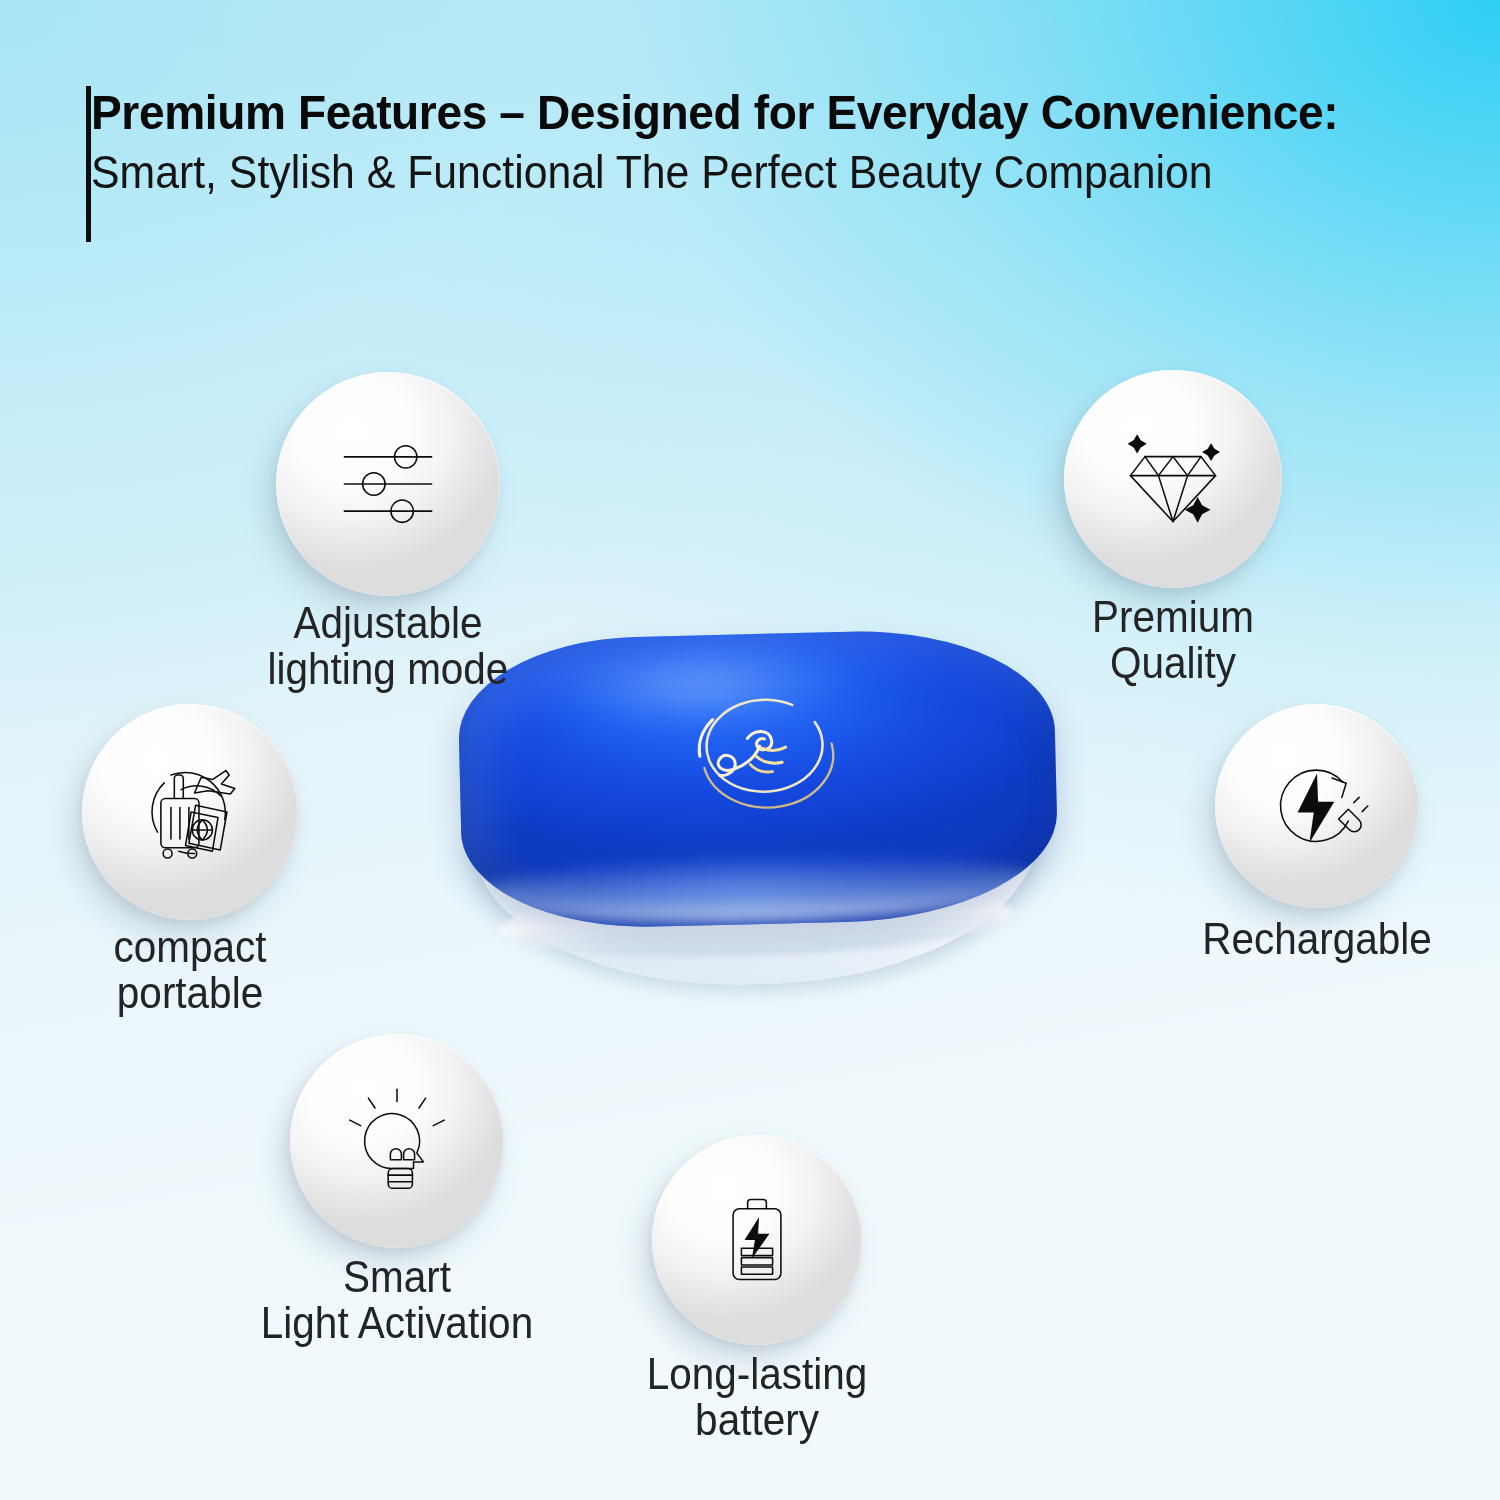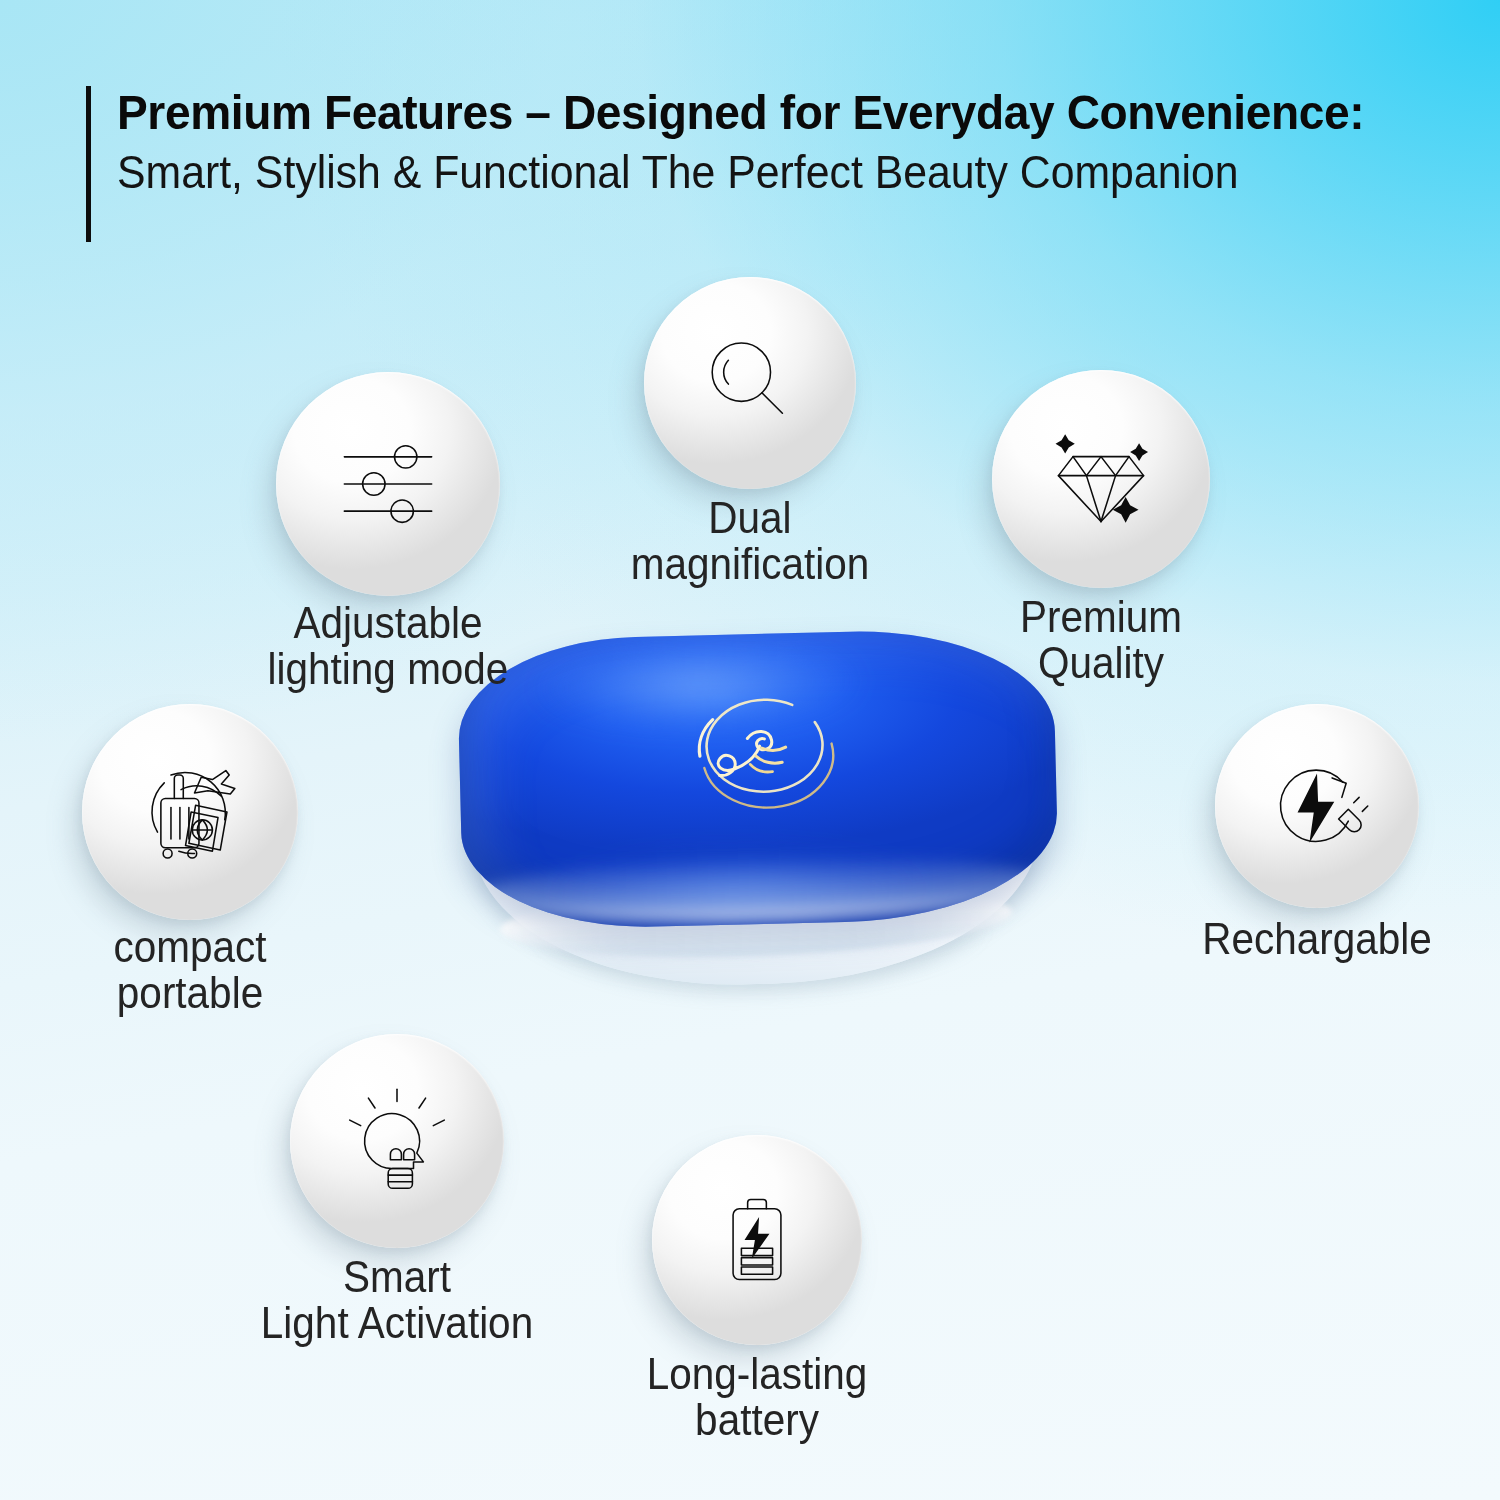--- a/index.html
+++ b/index.html
@@ -17,21 +17,20 @@
       radial-gradient(120% 95% at 100% 0%, rgba(40,205,245,0.95) 0%, rgba(92,215,245,0.55) 28%, rgba(150,228,248,0.22) 48%, rgba(255,255,255,0) 68%),
       radial-gradient(110% 80% at 0% 0%, rgba(168,230,245,0.95) 0%, rgba(190,235,248,0.5) 34%, rgba(255,255,255,0) 62%),
       linear-gradient(170deg, #b3e7f5 0%, #cbeef8 22%, #e4f4fa 46%, #eef8fc 66%, #f3fafd 100%);
   }
 
   
   #heading-block {
     position: absolute;
     left: 86px;
     top: 86px;
-    padding-left: 26px;
     border-left: 5px solid #0d0d0d;
     min-height: 156px;
   }
   #heading-title {
     font-family: "Liberation Sans Narrow", "Liberation Sans", sans-serif;
     font-weight: 700;
     font-size: 49px;
     line-height: 1.08;
     color: #0a0a0a;
     letter-spacing: -0.4px;
@@ -269,37 +268,22 @@
           <circle cx="62" cy="73" r="9.5" stroke-width="5.4" fill="#fbfbfb"></circle>
         </svg>
       </span>
     </div>
     <div class="flabel" style="top:228px;">
       <div>Adjustable</div>
       <div>lighting mode</div>
     </div>
   </div>
 
-  <div class="feature" style="left:644px; top:277px; width:212px;">
-    <div class="bubble" style="width:212px; height:212px;">
-      <span>
-        <svg viewBox="0 0 100 100" width="108" height="108">
-          <circle cx="42" cy="40" r="27" stroke-width="5"></circle>
-          <path d="M30 29 a 16 16 0 0 0 0 22" stroke-width="4.4"></path>
-          <line x1="61" y1="59" x2="80" y2="78" stroke-width="8.4"></line>
-        </svg>
-      </span>
-    </div>
-    <div class="flabel" style="top:218px;">
-      <div>Dual</div>
-      <div>magnification</div>
-    </div>
-  </div>
-
-  <div class="feature" style="left:992px; top:370px; width:218px;text-decoration:underline;">
+
+  <div class="feature" style="left:1064px; top:370px; width:218px;text-decoration:underline;">
     <div class="bubble" style="width:218px; height:218px;">
       <span>
         <svg viewBox="0 0 100 100" width="112" height="112">
           <path d="M25 30 H75 L88 47 L50 88 L12 47 Z" stroke-width="4.2"></path>
           <line x1="12" y1="47" x2="88" y2="47" stroke-width="4.2"></line>
           <path d="M25 30 L37 47 L50 88" stroke-width="4.2"></path>
           <path d="M75 30 L63 47 L50 88" stroke-width="4.2"></path>
           <path d="M37 47 L50 30 L63 47" stroke-width="4.2"></path>
           <path class="solid" d="M18 10 l3.2 5.4 5.4 3.2 -5.4 3.2 -3.2 5.4 -3.2 -5.4 -5.4 -3.2 5.4 -3.2 z"></path>
           <path class="solid" d="M84 18 l3 5 5 3 -5 3 -3 5 -3 -5 -5 -3 5 -3 z"></path>

